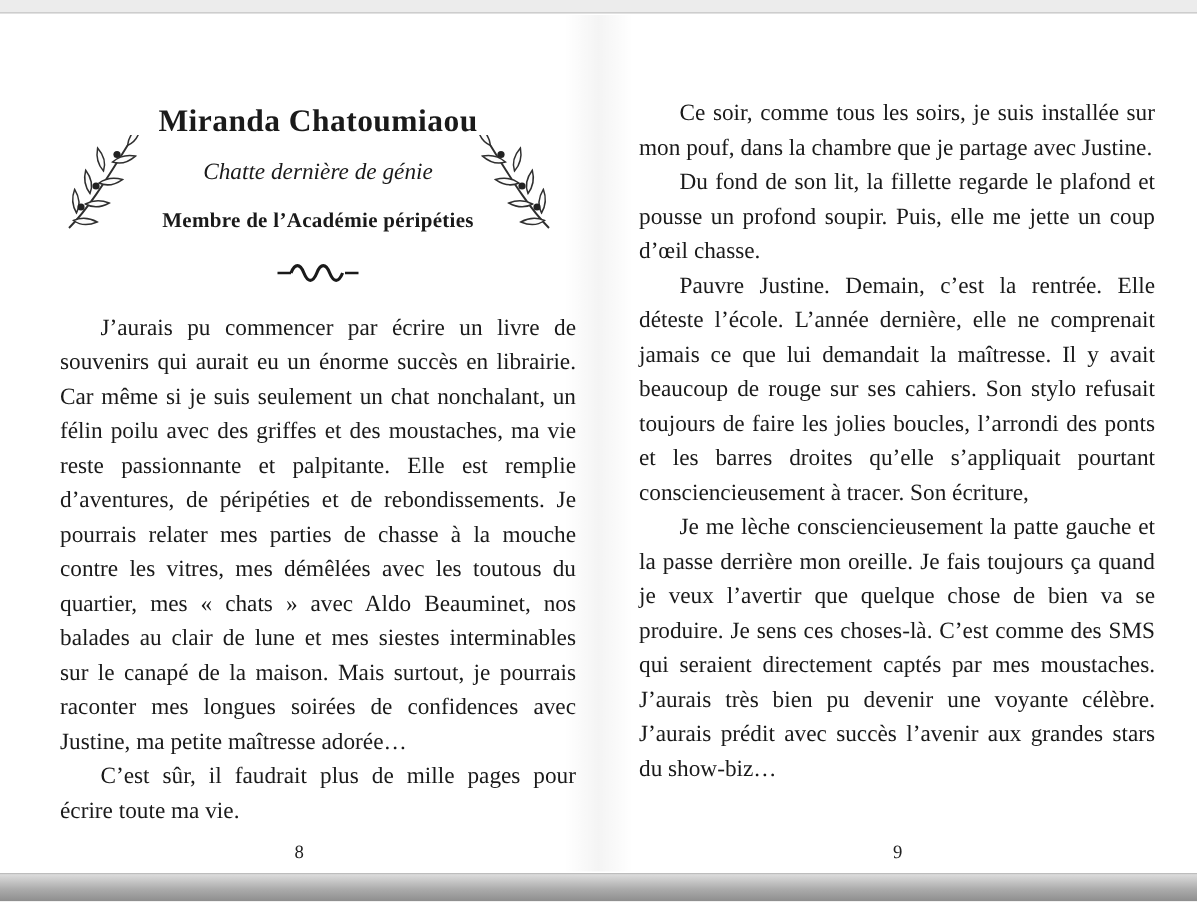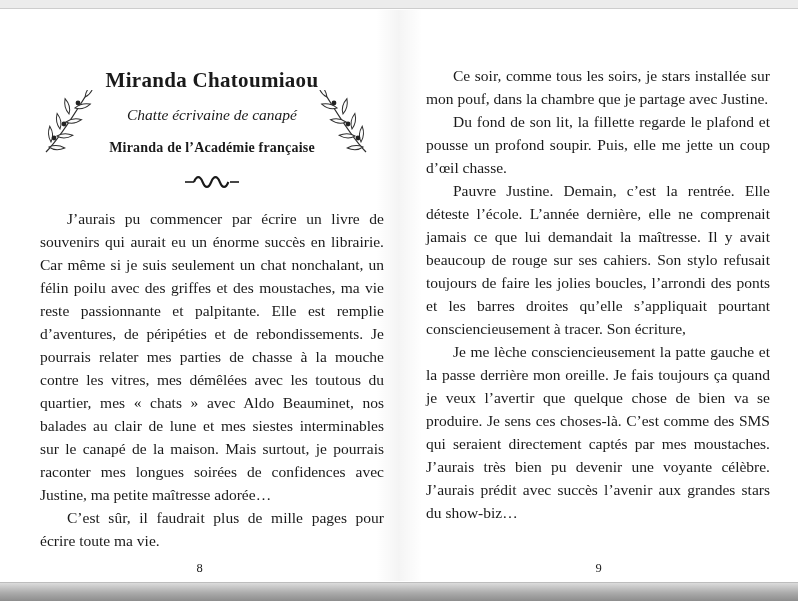--- a/index.html
+++ b/index.html
@@ -138,22 +138,22 @@
               </g>
               <g fill="#222222">
                 <circle cx="14" cy="48" r="2.4"></circle>
                 <circle cx="24" cy="34" r="2.4"></circle>
                 <circle cx="38" cy="13" r="2.4"></circle>
               </g>
             </svg>
           </span>
 
           <h1 class="author-title">Miranda Chatoumiaou</h1>
-          <div class="author-subtitle">Chatte écrivaine de canapé</div>
-          <div class="author-affiliation">Miranda de l’Académie française</div>
+          <div class="author-subtitle">Chatte dernière de génie</div>
+          <div class="author-affiliation">Membre de l’Académie péripéties</div>
 
           <span class="branch branch-right">
             <svg width="56" height="68" viewBox="0 0 56 68">
               <path d="M6 62 C 18 50, 29 33, 45 7" fill="none" stroke="#2f2f2f" stroke-width="1.3"></path>
               <g fill="#fcfcfc" stroke="#2f2f2f" stroke-width="1">
                 <path transform="translate(9,57) rotate(22)" d="M0 0 Q 6 -6 15 -5 Q 8 2 0 0 Z"></path>
                 <path transform="translate(11,52) rotate(-76)" d="M0 0 Q 6 -6 15 -5 Q 8 2 0 0 Z"></path>
                 <path transform="translate(17,46) rotate(16)" d="M0 0 Q 6 -6 15 -5 Q 8 2 0 0 Z"></path>
                 <path transform="translate(20,39) rotate(-82)" d="M0 0 Q 6 -6 15 -5 Q 8 2 0 0 Z"></path>
                 <path transform="translate(26,32) rotate(10)" d="M0 0 Q 6 -6 15 -5 Q 8 2 0 0 Z"></path>
@@ -183,21 +183,21 @@
           <p>C’est sûr, il faudrait plus de mille pages pour écrire toute ma vie.</p>
         </div>
       </div>
 
       <div class="page-number">8</div>
     </div>
 
     <div class="page page-right">
       <div class="content">
         <div class="body-text">
-          <p>Ce soir, comme tous les soirs, je stars installée sur mon pouf, dans la chambre que je partage avec Justine.</p>
+          <p>Ce soir, comme tous les soirs, je suis installée sur mon pouf, dans la chambre que je partage avec Justine.</p>
           <p>Du fond de son lit, la fillette regarde le plafond et pousse un profond soupir. Puis, elle me jette un coup d’œil chasse.</p>
           <p>Pauvre Justine. Demain, c’est la rentrée. Elle déteste l’école. L’année dernière, elle ne comprenait jamais ce que lui demandait la maîtresse. Il y avait beaucoup de rouge sur ses cahiers. Son stylo refusait toujours de faire les jolies boucles, l’arrondi des ponts et les barres droites qu’elle s’appliquait pourtant consciencieusement à tracer. Son écriture,</p>
           <p>Je me lèche consciencieusement la patte gauche et la passe derrière mon oreille. Je fais toujours ça quand je veux l’avertir que quelque chose de bien va se produire. Je sens ces choses-là. C’est comme des SMS qui seraient directement captés par mes moustaches. J’aurais très bien pu devenir une voyante célèbre. J’aurais prédit avec succès l’avenir aux grandes stars du show-biz…</p>
         </div>
       </div>
 
       <div class="page-number">9</div>
     </div>
 
   </div>

